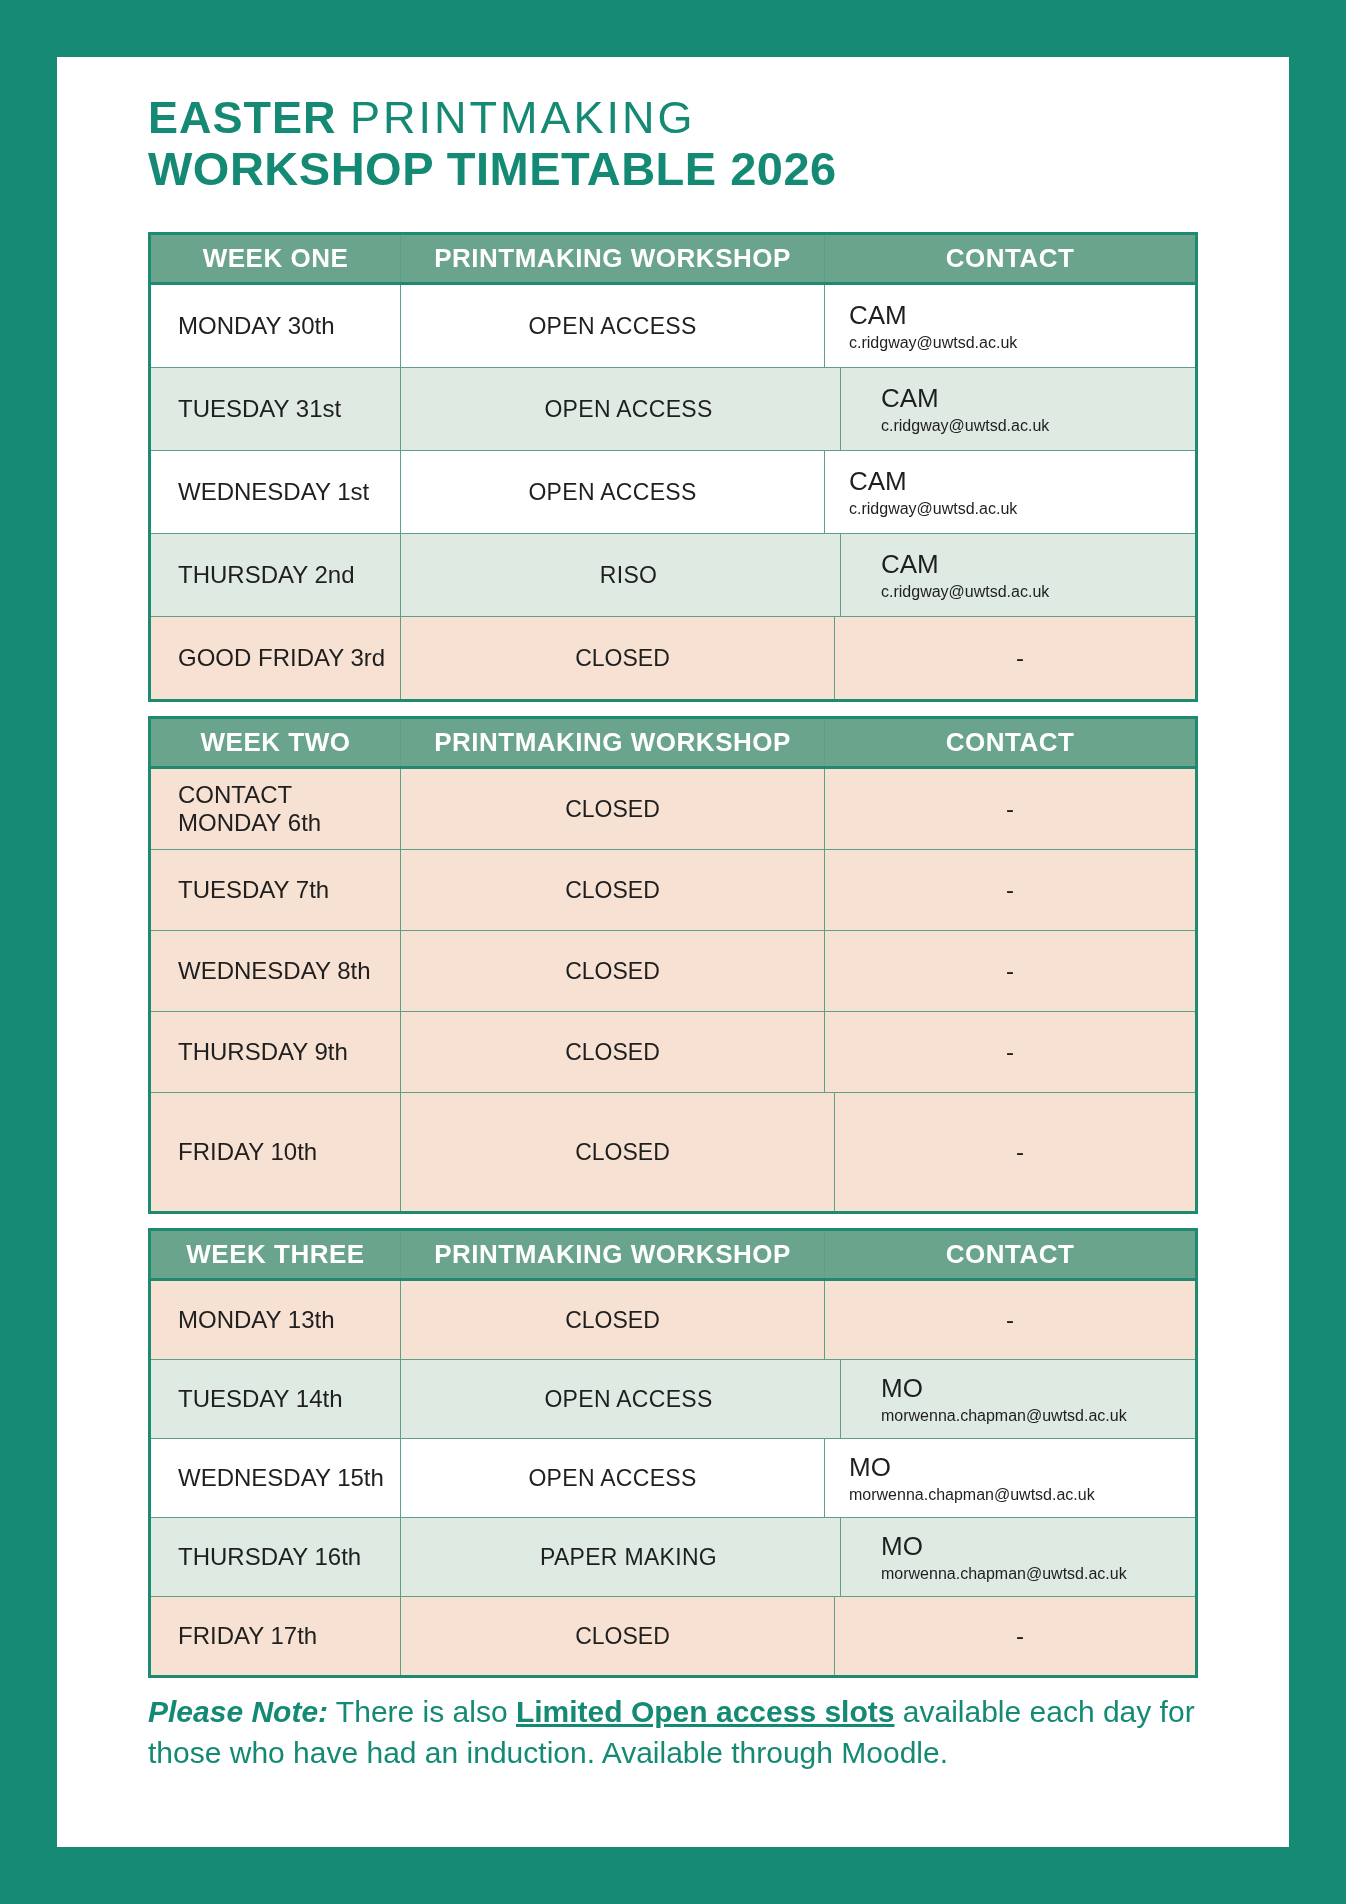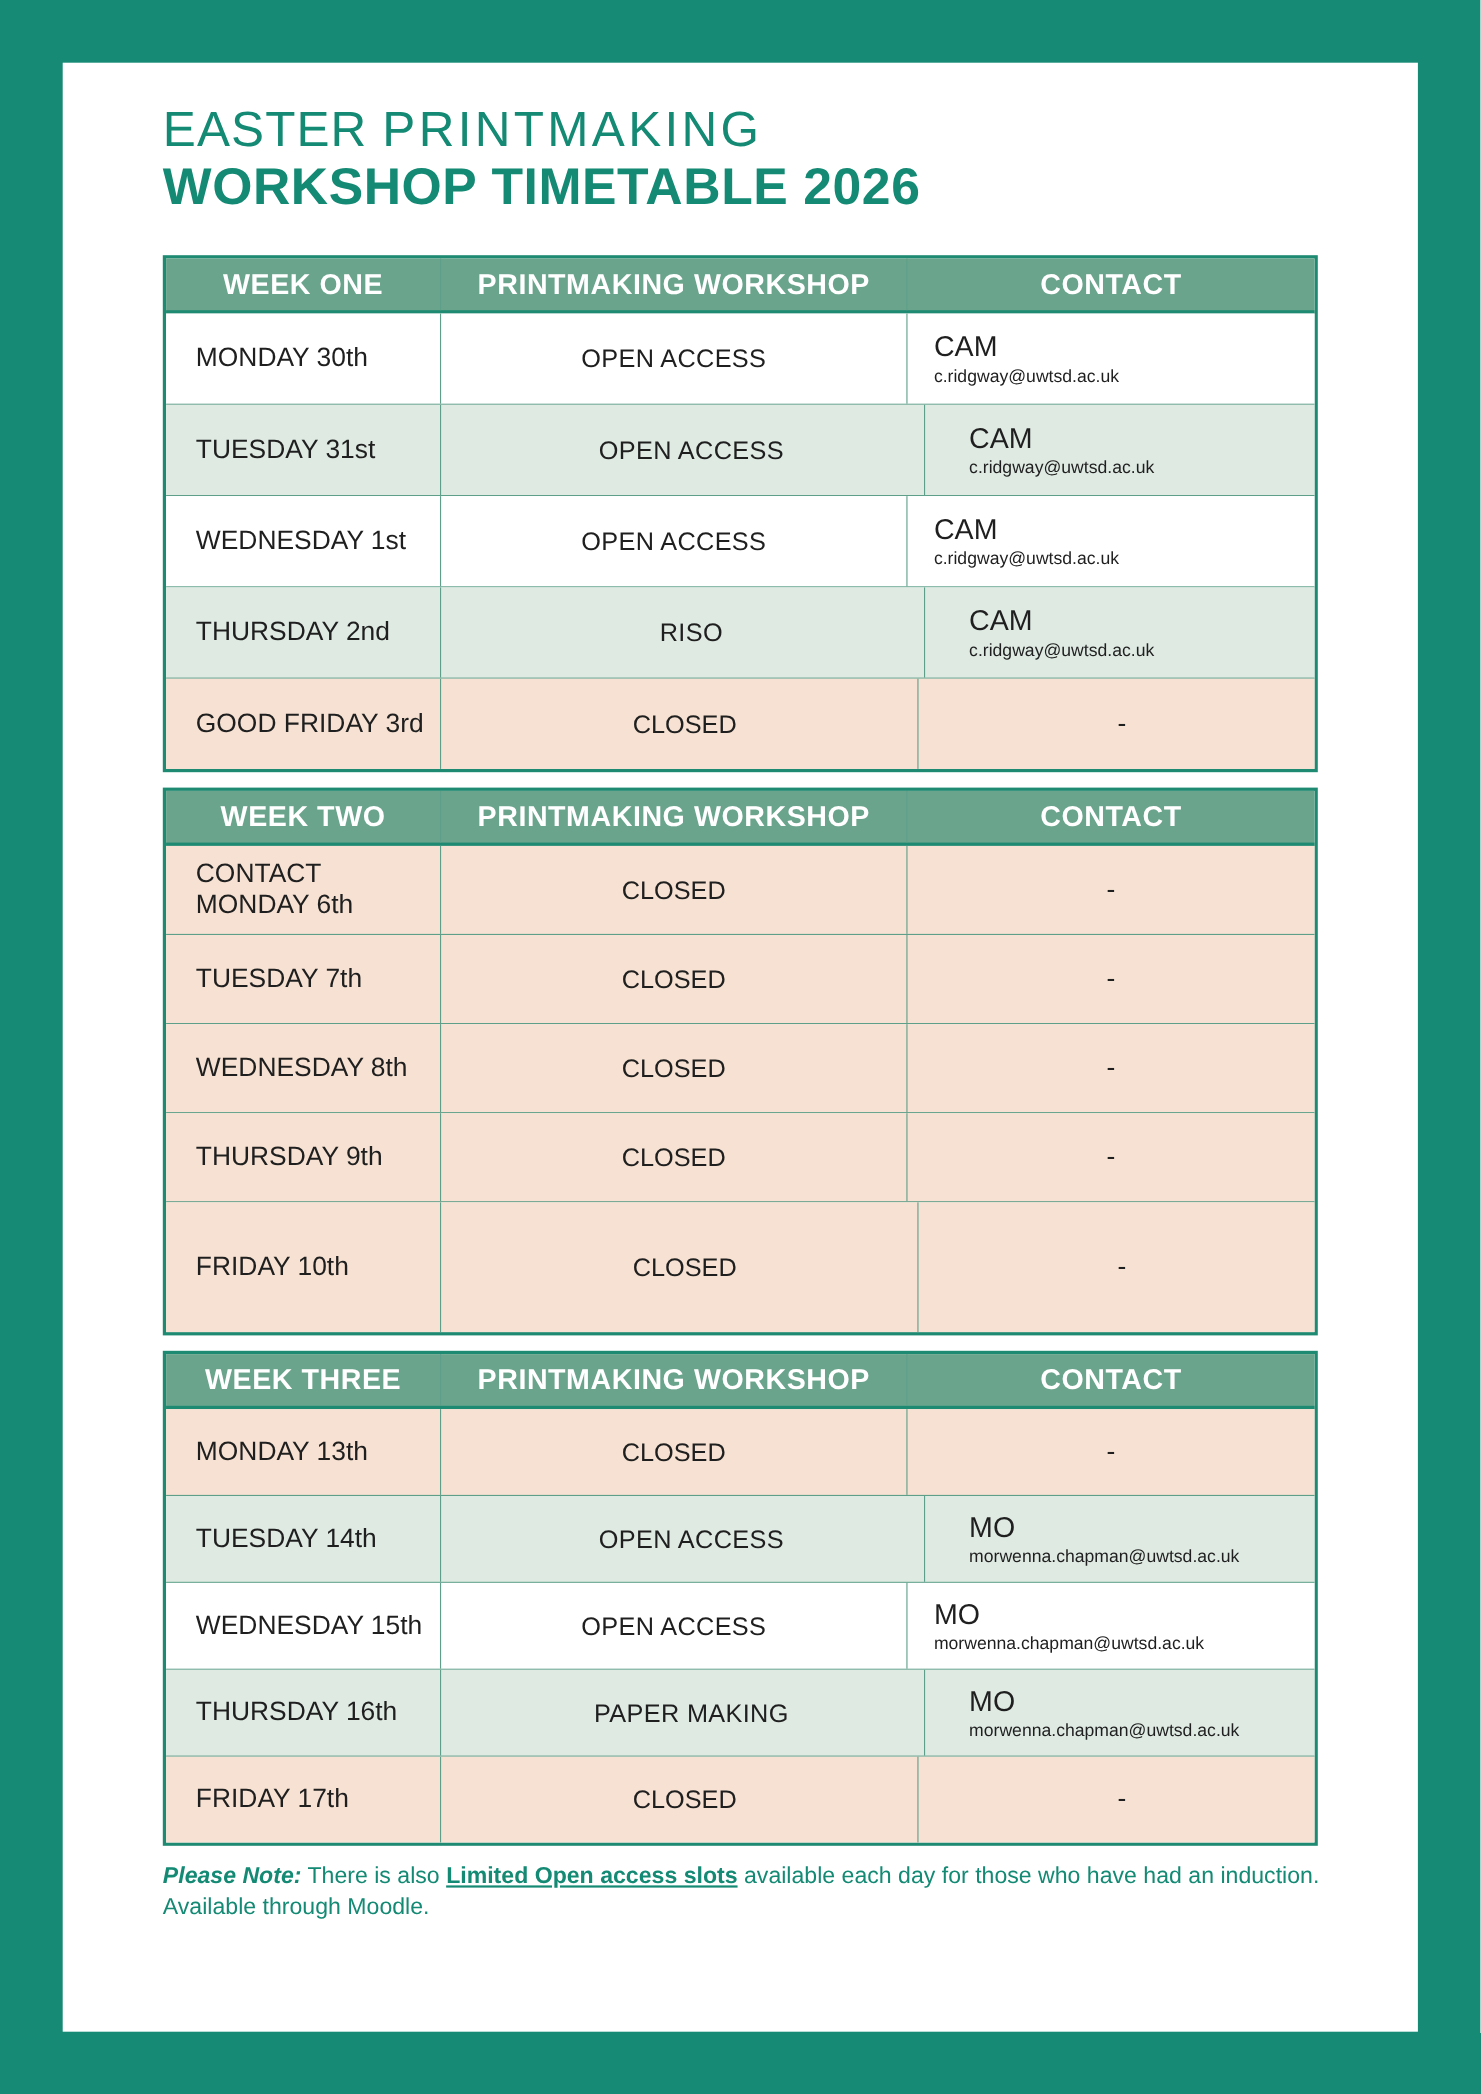--- a/index.html
+++ b/index.html
@@ -10,21 +10,21 @@
     padding:57px;
   }
   #sheet{
     width:100%;height:100%;background:#ffffff;
     box-sizing:border-box;overflow:hidden;
     padding:36px 0 0 91px;
   }
   
   .title{color:var(--title-teal);line-height:1.12;margin-bottom:36px;}
   .title .l1{font-size:45px;letter-spacing:1px;}
-  .title .l1 .strong{font-weight:400;}
+  .title .l1 .strong{font-weight:700;}
   .title .l1 .light{font-weight:400;letter-spacing:3px;}
   .title .l2{font-size:47px;font-weight:800;letter-spacing:0.5px;}
   
   .tbl{
     width:1050px;border:3px solid var(--border-dark);
     box-sizing:border-box;margin-bottom:14px;background:#fff;
   }
   .row{display:grid;grid-template-columns:250px 424px 1fr;}
   .row > div{box-sizing:border-box;border-right:1px solid var(--line-green);}
   .row > div:last-child{border-right:none;}
@@ -64,21 +64,21 @@
   
   .banner{
     width:1050px;height:58px;box-sizing:border-box;margin-top:16px;
     background:var(--banner-green);
     display:flex;align-items:center;justify-content:center;
     color:#ffffff;font-weight:800;font-size:31px;letter-spacing:1.5px;
   }
   
   .note{
     width:1060px;margin-top:14px;color:var(--note-teal);
-    font-size:21px;line-height:1.35;
+    font-size:30px;line-height:1.35;
   }
   .note .prefix{font-weight:700;font-style:italic;}
   .note .emph{font-weight:700;text-decoration:underline;}
 </style>
 </head>
 <body>
 
 <div id="page">
   <div id="sheet">
 

